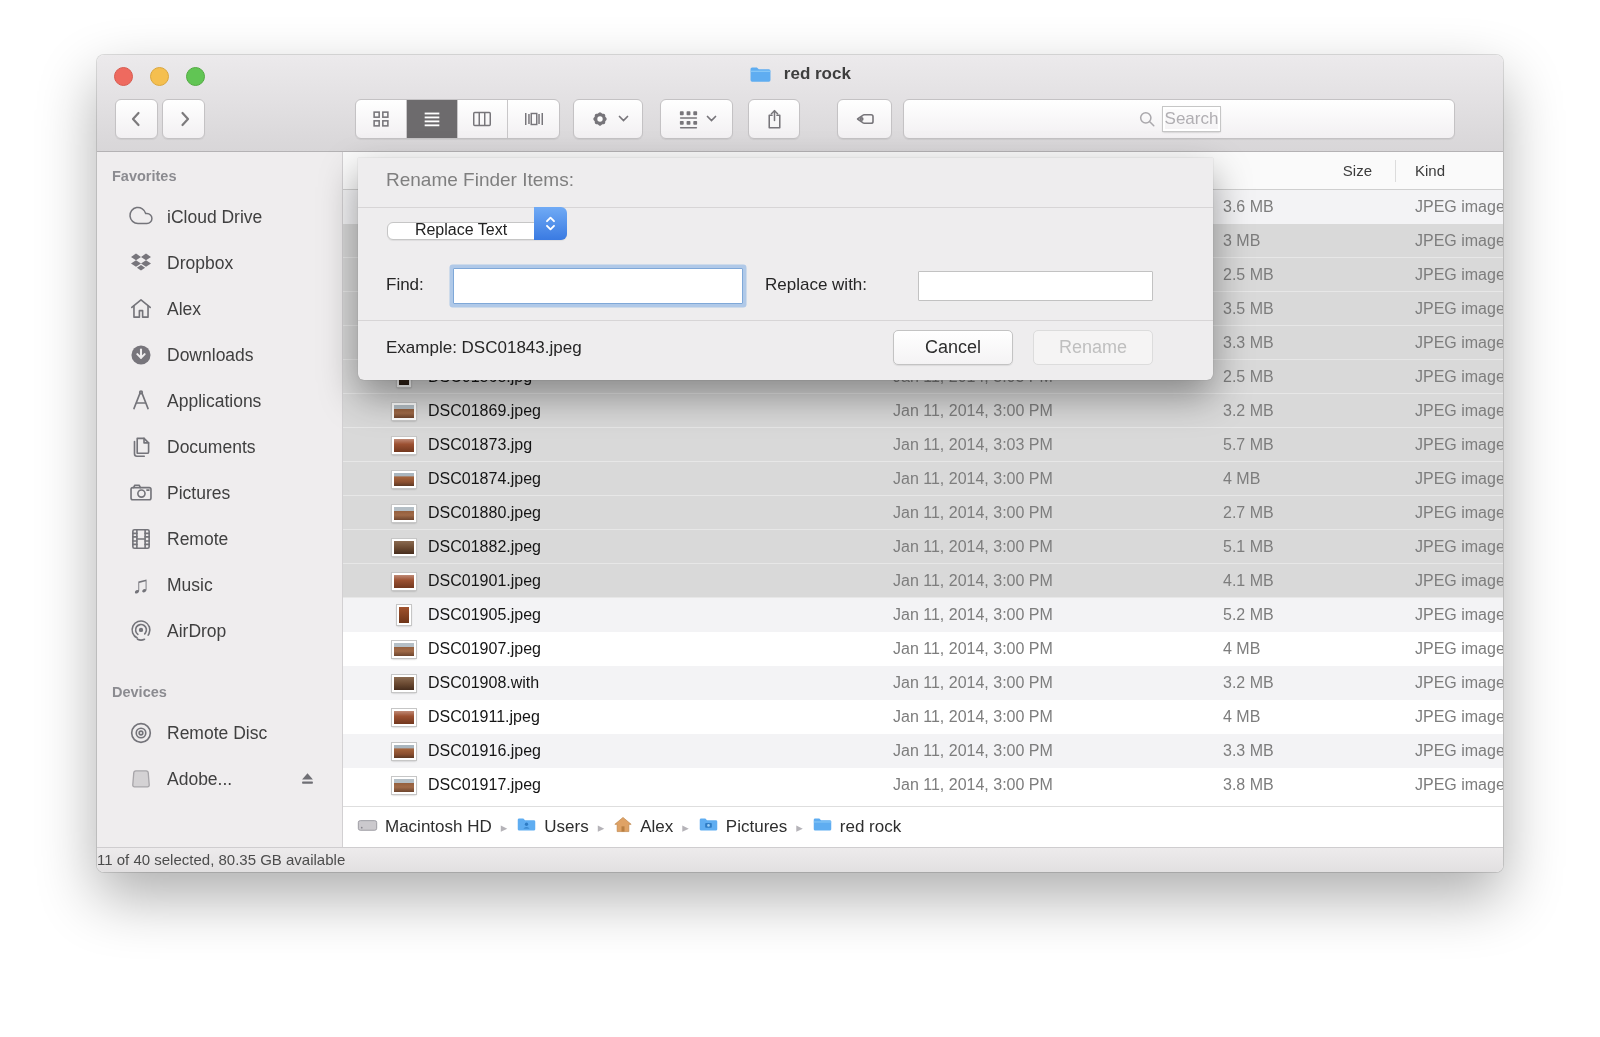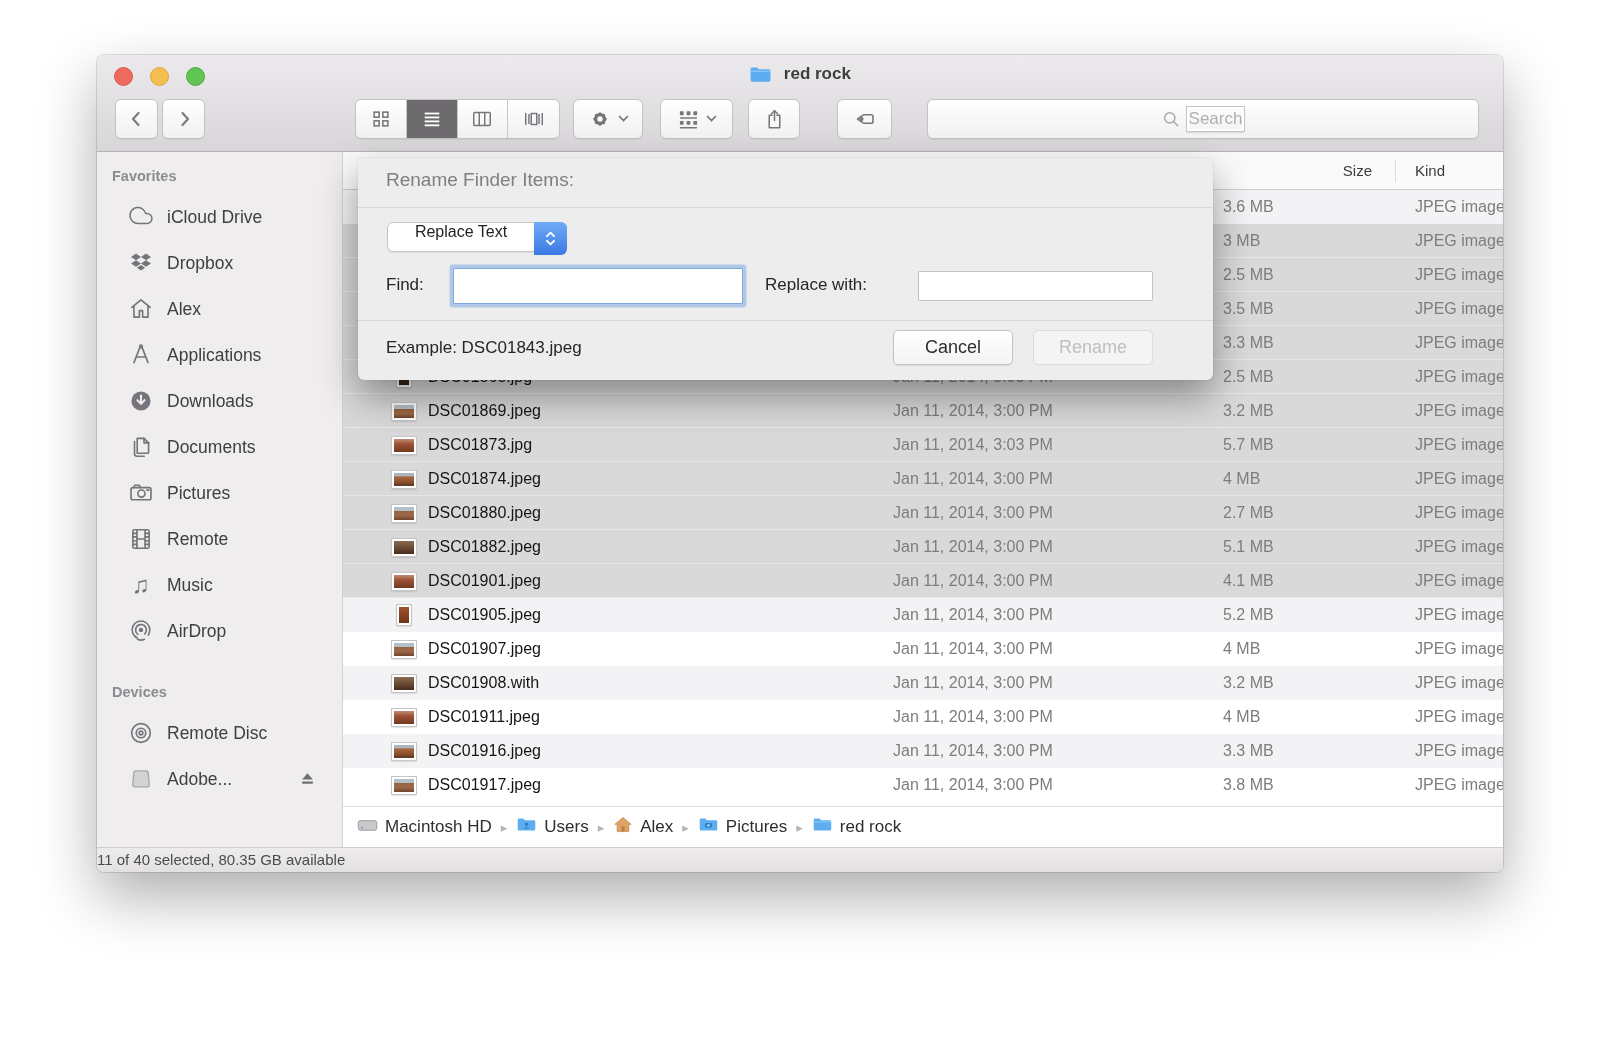--- a/index.html
+++ b/index.html
@@ -77,22 +77,22 @@
   .statusbar{position:absolute;left:0;right:0;bottom:0;height:25px;border-radius:0 0 7px 7px;
     background:linear-gradient(#edebec,#e2e0e1);border-top:1px solid #cfcdcf;
     text-align:left;font-size:15px;color:#4c4c4c;line-height:24px;}
 
   
   .sheet{position:absolute;left:261px;top:103px;width:855px;height:222px;background:#eeedee;
     border-radius:0 0 6px 6px;box-shadow:0 16px 38px rgba(0,0,0,.38),0 0 1px rgba(0,0,0,.35);z-index:50;}
   .sheet-title{position:absolute;left:28px;top:11px;font-size:19px;color:#7f7f7f;}
   .sheet-hr{position:absolute;left:0;right:0;height:1px;background:#d7d5d6;}
   .hr1{top:49px;} .hr2{top:162px;}
-  .popup{position:absolute;left:29px;top:64px;width:180px;height:30px;background:#fff;border:1px solid #c6c6c6;
-    border-radius:6px;box-shadow:0 1px 1px rgba(0,0,0,.07);display:flex;align-items:flex-start;}
+  .popup{position:absolute;left:29px;top:64px;width:180px;height:18px;background:#fff;border:1px solid #c6c6c6;
+    border-radius:6px;box-shadow:0 1px 1px rgba(0,0,0,.07);display:flex;align-items:flex-end;}
   .popup-label{flex:1;text-align:center;font-size:16px;color:#222;}
   .popup-cap{width:33px;height:33px;margin:-1px -1px -1px 0;border-radius:0 6px 6px 0;
     background:linear-gradient(#70abf5,#3a7ae2);display:flex;align-items:center;justify-content:center;}
   .f-label{position:absolute;font-size:17px;color:#262626;top:117px;}
   .find-label{left:28px;} .replace-label{left:407px;}
   .find-input{position:absolute;left:95px;top:110px;width:290px;height:36px;border:1px solid #7fa8d8;
     box-shadow:0 0 0 3.5px rgba(126,172,228,.55);border-radius:1px;background:#fff;font-size:16px;
     padding:0 7px;outline:none;font-family:"Liberation Sans",sans-serif;}
   .replace-input{position:absolute;left:560px;top:113px;width:235px;height:30px;border:1px solid #c2c2c2;
     border-radius:1px;background:#fff;font-size:16px;padding:0 7px;outline:none;font-family:"Liberation Sans",sans-serif;}
@@ -213,21 +213,21 @@
 
     <div class="tb" style="left:740px;width:55px;">
       <svg width="24" height="24" viewBox="0 0 24 24">
           <g stroke="#77757a" stroke-width="1.6" fill="none" stroke-linejoin="round">
             <path d="M20 9.6q0-1.9-1.9-1.9h-6.8q-.9 0-1.5.6L4.6 12l5.2 3.7q.6.6 1.5.6h6.8q1.9 0 1.9-1.9z"></path>
             <circle cx="8.7" cy="12" r="1.1"></circle>
           </g>
         </svg>
     </div>
 
-    <div class="tb search" style="left:806px;width:552px;margin-left:24px;">
+    <div class="tb search" style="left:806px;width:552px;">
       <svg width="19" height="19" viewBox="0 0 20 20">
           <circle cx="8.2" cy="8.2" r="5.4" stroke="#aaa8ac" stroke-width="1.6" fill="none"></circle>
           <path d="M12.4 12.4 16.6 16.6" stroke="#aaa8ac" stroke-width="1.6" stroke-linecap="round"></path>
         </svg>
       <span class="ph">Search</span>
     </div>
   </div>
 
   <div class="main">
     <div class="sidebar" id="sidebar">
@@ -251,44 +251,44 @@
         <div class="side-item">
           <span class="side-ic">
             <svg width="26" height="26" viewBox="0 0 24 24">
               <g stroke="#74747a" stroke-width="1.5" fill="none" stroke-linecap="round" stroke-linejoin="round">
                 <path d="M3.5 10.5 12 3.5l8.5 7"></path>
                 <path d="M5.5 9v10.5h5v-6h3v6h5V9"></path>
               </g>
             </svg>
           </span>
           <span class="side-label">Alex</span>
+        </div>
+        <div class="side-item">
+          <span class="side-ic">
+            <svg width="26" height="26" viewBox="0 0 24 24">
+              <circle cx="12" cy="12" r="8.8" fill="#77757b"></circle>
+              <g stroke="#efedee" stroke-width="1.9" fill="none" stroke-linecap="round" stroke-linejoin="round">
+                <path d="M12 7v7.4"></path>
+                <path d="M8.6 11.2 12 14.6l3.4-3.4"></path>
+              </g>
+            </svg>
+          </span>
+          <span class="side-label">Downloads</span>
         </div>
         <div class="side-item">
           <span class="side-ic">
             <svg width="26" height="26" viewBox="0 0 24 24">
               <g stroke="#74747a" stroke-width="1.5" fill="none" stroke-linecap="round" stroke-linejoin="round">
                 <path d="M5.5 19 11 5h2l5.5 14"></path>
                 <path d="M8 13.8h8"></path>
                 <circle cx="12" cy="4" r="1.2"></circle>
               </g>
             </svg>
           </span>
           <span class="side-label">Applications</span>
-        </div>
-        <div class="side-item">
-          <span class="side-ic">
-            <svg width="26" height="26" viewBox="0 0 24 24">
-              <circle cx="12" cy="12" r="8.8" fill="#77757b"></circle>
-              <g stroke="#efedee" stroke-width="1.9" fill="none" stroke-linecap="round" stroke-linejoin="round">
-                <path d="M12 7v7.4"></path>
-                <path d="M8.6 11.2 12 14.6l3.4-3.4"></path>
-              </g>
-            </svg>
-          </span>
-          <span class="side-label">Downloads</span>
         </div>
         <div class="side-item">
           <span class="side-ic">
             <svg width="26" height="26" viewBox="0 0 24 24">
               <g stroke="#74747a" stroke-width="1.5" fill="none" stroke-linecap="round" stroke-linejoin="round">
                 <path d="M6 7v11.3A2.2 2.2 0 0 0 8.2 20.5H15"></path>
                 <path d="M8.5 4H14.8L19 8.2V16.5a1.3 1.3 0 0 1-1.3 1.3H8.5z"></path>
                 <path d="M14.8 4v4.2H19"></path>
               </g>
             </svg>

